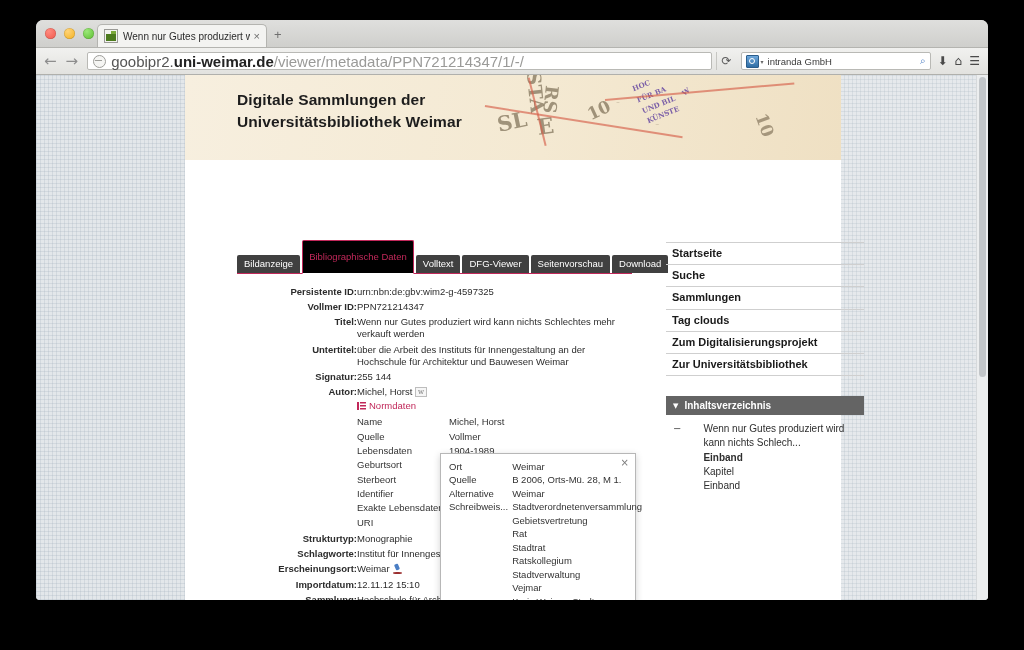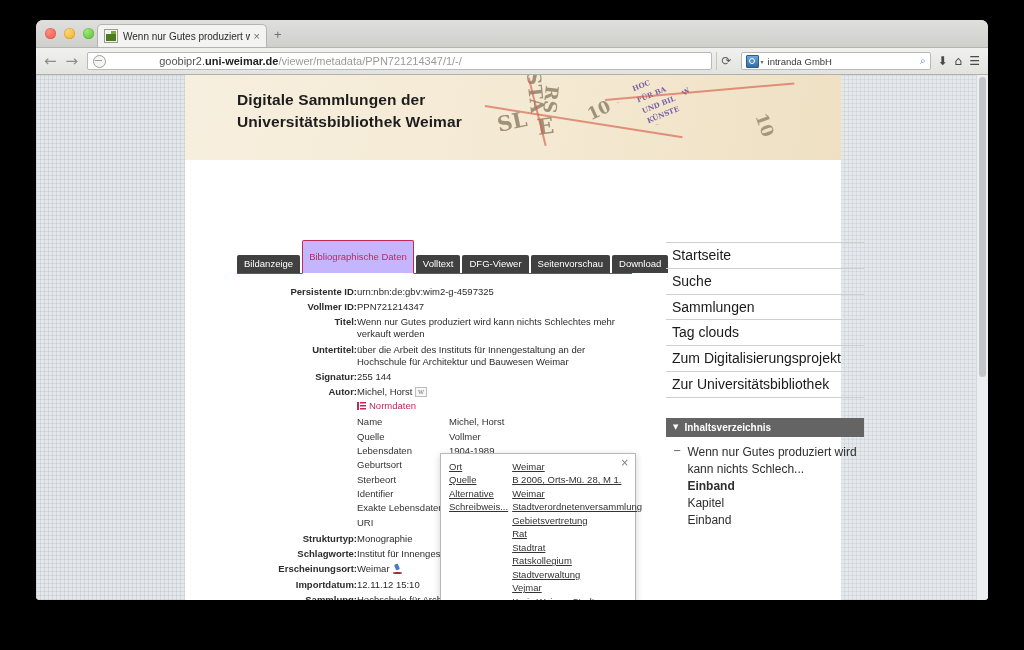--- a/index.html
+++ b/index.html
@@ -145,25 +145,24 @@
     flex: 0 0 auto;
   }
   #site-icon::after {
     content: "";
     position: absolute;
     left: 1px; top: 4px;
     width: 7px; height: 1px;
     background: #9e9e9a;
   }
   #url-text {
-    font-size: 11px;
+    font-size: 15px;
     color: #9a9a98;
     white-space: nowrap;
     overflow: hidden;
-    margin-left: 48px;
   }
   #url-text .host-strong { color: #222; font-weight: bold; }
   #url-text .host-dim { color: #555; }
   #reload-button {
     width: 20px; height: 18px;
     display: flex; align-items: center; justify-content: center;
     color: #5d5d5d; font-size: 12px;
     font-family: "DejaVu Sans", sans-serif;
     border-left: 1px solid #c6c6c2;
     margin-right: 4px;
@@ -316,21 +315,21 @@
   .view-tab {
     background: #404040;
     color: #ffffff;
     font-size: 9.5px;
     padding: 4px 7px 4px 7px;
     line-height: 1.1;
     white-space: nowrap;
     border-radius: 2px 2px 0 0;
   }
   .view-tab.active {
-    background: #c4b5fd;
+    background: #000000;
     color: #c1285a;
     border: 1px solid #c1285a;
     border-bottom: 1px solid #ffffff;
     margin-bottom: -1px;
     padding: 11px 6px;
   }
 
   
   #metadata-table {
     width: 100%;
@@ -431,30 +430,30 @@
   }
   #popup-close {
     position: absolute;
     right: 6px; top: 4px;
     font-size: 10px;
     color: #7c7c7c;
     line-height: 1;
     font-family: "DejaVu Sans", sans-serif;
   }
   #popup-table { border-collapse: collapse; font-size: 9.5px; width: 100%; }
-  #popup-table td { padding: 0.5px 0; vertical-align: top; color: #333; line-height: 1.32; text-decoration: underline; }
+  #popup-table td { padding: 0.5px 0; vertical-align: top; color: #333; line-height: 1.32; }
   #popup-table td.pk { width: 62px; white-space: nowrap; padding-right: 4px; color: #333; }
 
   
   #nav-menu {
     border-top: 1px solid #cfcfcf;
   }
   .nav-item {
-    font-size: 14px;
-    font-weight: normal;
+    font-size: 11px;
+    font-weight: bold;
     color: #1a1a1a;
     padding: 4px 2px 4px 6px;
     border-bottom: 1px solid #cfcfcf;
     line-height: 1.2;
   }
   #toc-panel { margin-top: 20px; }
   #toc-header {
     background: #646464;
     color: #ffffff;
     font-size: 10px;
@@ -471,21 +470,21 @@
     gap: 6px;
     align-items: flex-start;
   }
   #toc-toggle {
     color: #4c4c4c;
     font-size: 10px;
     line-height: 1;
     margin-top: 2px;
     font-family: "DejaVu Sans", sans-serif;
   }
-  #toc-list { font-size: 12px; color: #2e2e2e; line-height: 1.42; }
+  #toc-list { font-size: 10px; color: #2e2e2e; line-height: 1.42; margin-left: 16px; }
   .toc-entry.bold { font-weight: bold; }
 </style>
 </head>
 <body>
 
 <div id="browser-window">
 
   <div id="tab-strip">
     <div class="traffic-lights">
       <div class="tl red"></div>

